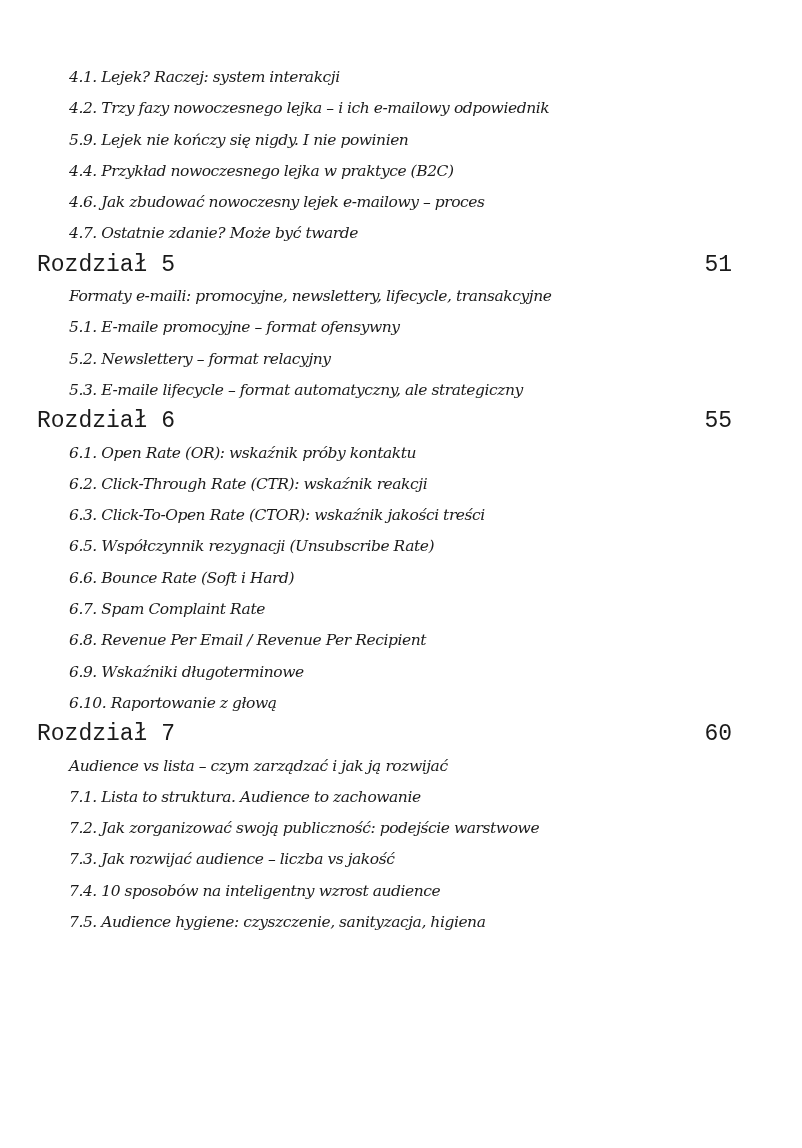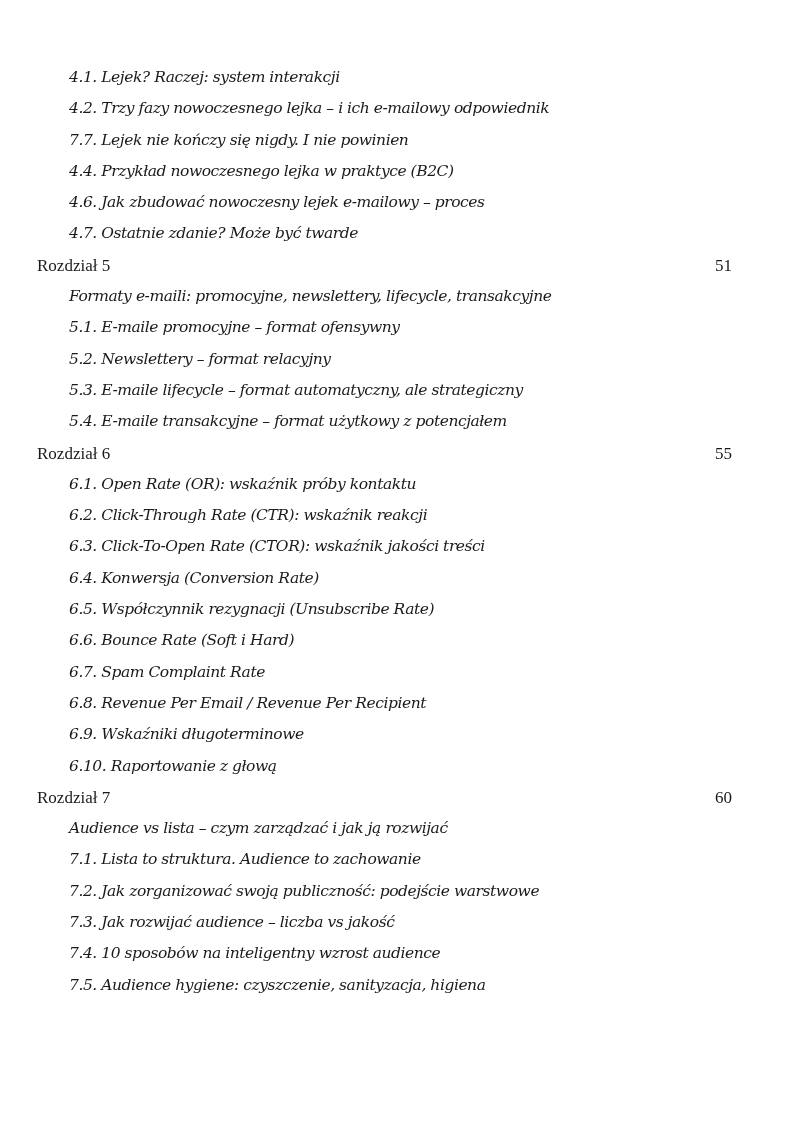--- a/index.html
+++ b/index.html
@@ -14,57 +14,55 @@
     font-size: 15.5px;
     letter-spacing: -0.45px;
     white-space: nowrap;
     color: #1a1a1a;
   }
   .chapter {
     height: 31.3px; line-height: 31.3px;
     position: relative;
     padding-left: 37px;
     padding-right: 59px;
-    font-family: Liberation Serif, serif;
-    font-size: 17px;
+    font-family: Liberation Mono, monospace;
+    font-size: 23px;
     color: #1a1a1a;
   }
   .chapter .num { position: absolute; right: 70px; top: 0; }
 </style>
 </head>
 <body>
 
 <div class="page">
   <div class="toc">
 
     <div class="entry">4.1. Lejek? Raczej: system interakcji</div>
     <div class="entry">4.2. Trzy fazy nowoczesnego lejka – i ich e-mailowy odpowiednik</div>
-    <div class="entry">7.7. Lejek nie kończy się nigdy. I nie powinien</div>
+    <div class="entry">5.9. Lejek nie kończy się nigdy. I nie powinien</div>
     <div class="entry">4.4. Przykład nowoczesnego lejka w praktyce (B2C)</div>
     <div class="entry">4.6. Jak zbudować nowoczesny lejek e-mailowy – proces</div>
     <div class="entry">4.7. Ostatnie zdanie? Może być twarde</div>
 
     <div class="chapter">
       <span>Rozdział 5</span>
       <span class="num">51</span>
     </div>
     <div class="entry">Formaty e-maili: promocyjne, newslettery, lifecycle, transakcyjne</div>
     <div class="entry">5.1. E-maile promocyjne – format ofensywny</div>
     <div class="entry">5.2. Newslettery – format relacyjny</div>
     <div class="entry">5.3. E-maile lifecycle – format automatyczny, ale strategiczny</div>
-    <div class="entry">5.4. E-maile transakcyjne – format użytkowy z potencjałem</div>
 
     <div class="chapter">
       <span>Rozdział 6</span>
       <span class="num">55</span>
     </div>
     <div class="entry">6.1. Open Rate (OR): wskaźnik próby kontaktu</div>
     <div class="entry">6.2. Click-Through Rate (CTR): wskaźnik reakcji</div>
     <div class="entry">6.3. Click-To-Open Rate (CTOR): wskaźnik jakości treści</div>
-    <div class="entry">6.4. Konwersja (Conversion Rate)</div>
     <div class="entry">6.5. Współczynnik rezygnacji (Unsubscribe Rate)</div>
     <div class="entry">6.6. Bounce Rate (Soft i Hard)</div>
     <div class="entry">6.7. Spam Complaint Rate</div>
     <div class="entry">6.8. Revenue Per Email / Revenue Per Recipient</div>
     <div class="entry">6.9. Wskaźniki długoterminowe</div>
     <div class="entry">6.10. Raportowanie z głową</div>
 
     <div class="chapter">
       <span>Rozdział 7</span>
       <span class="num">60</span>

